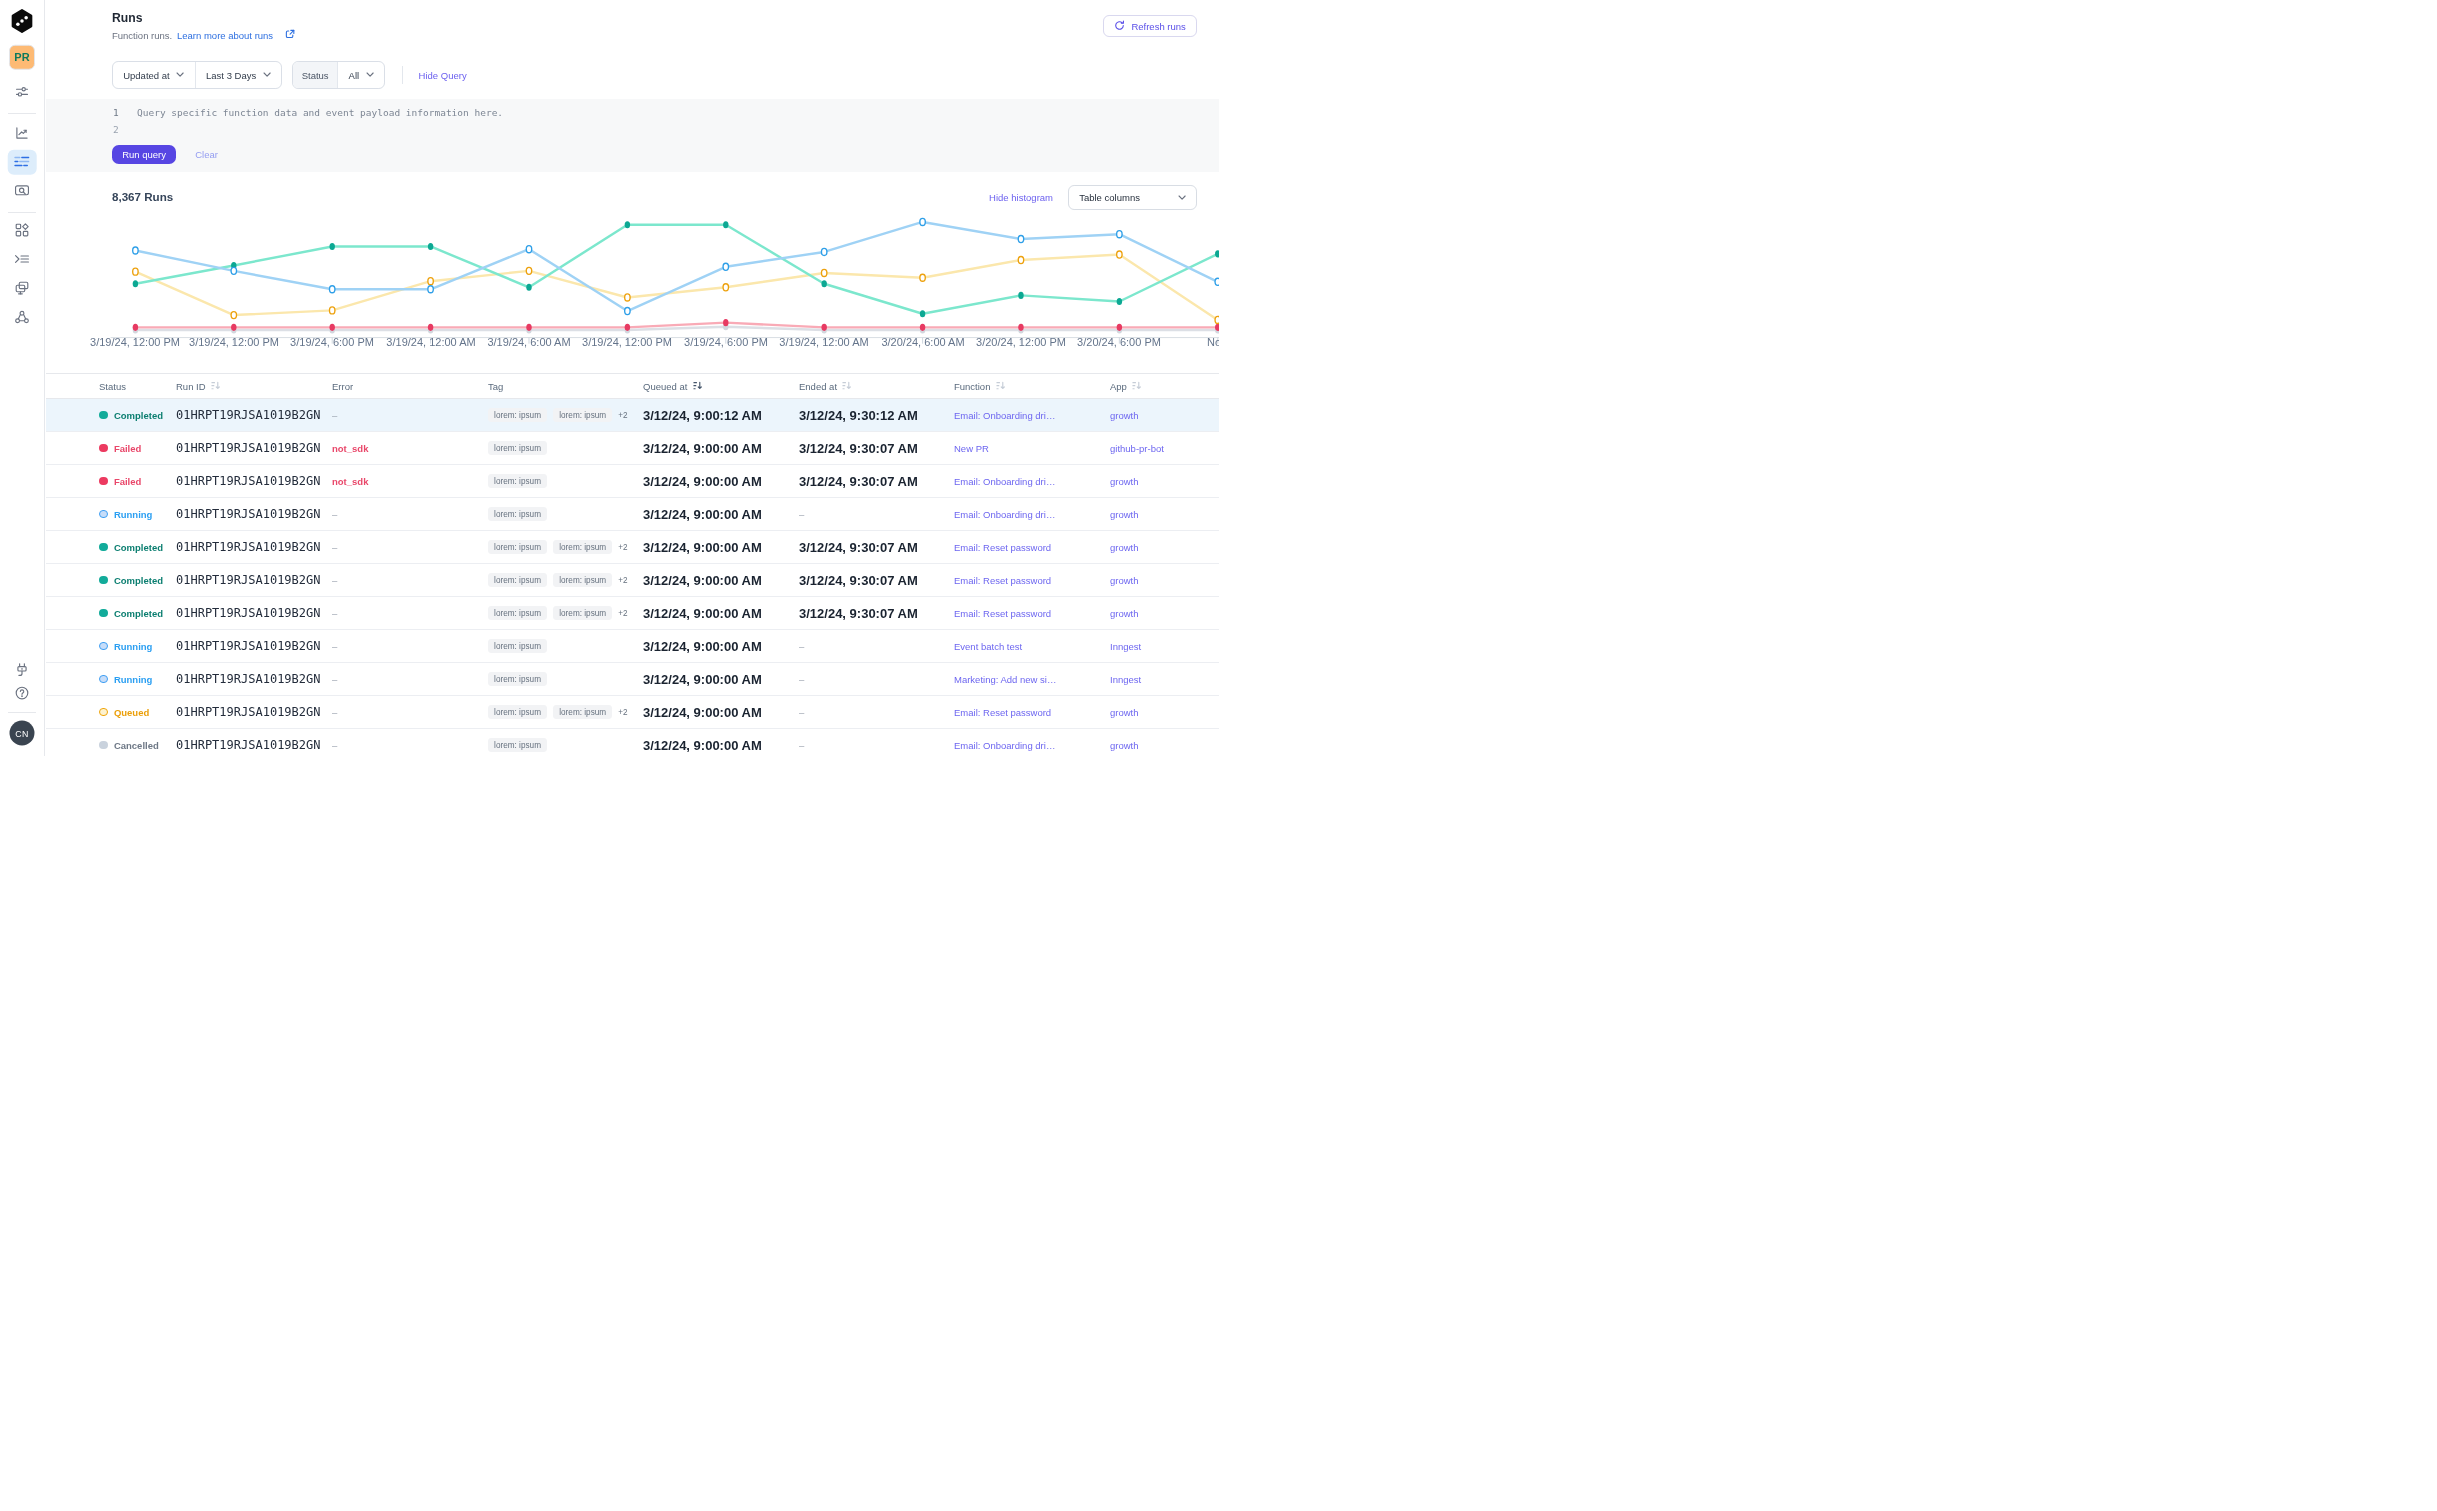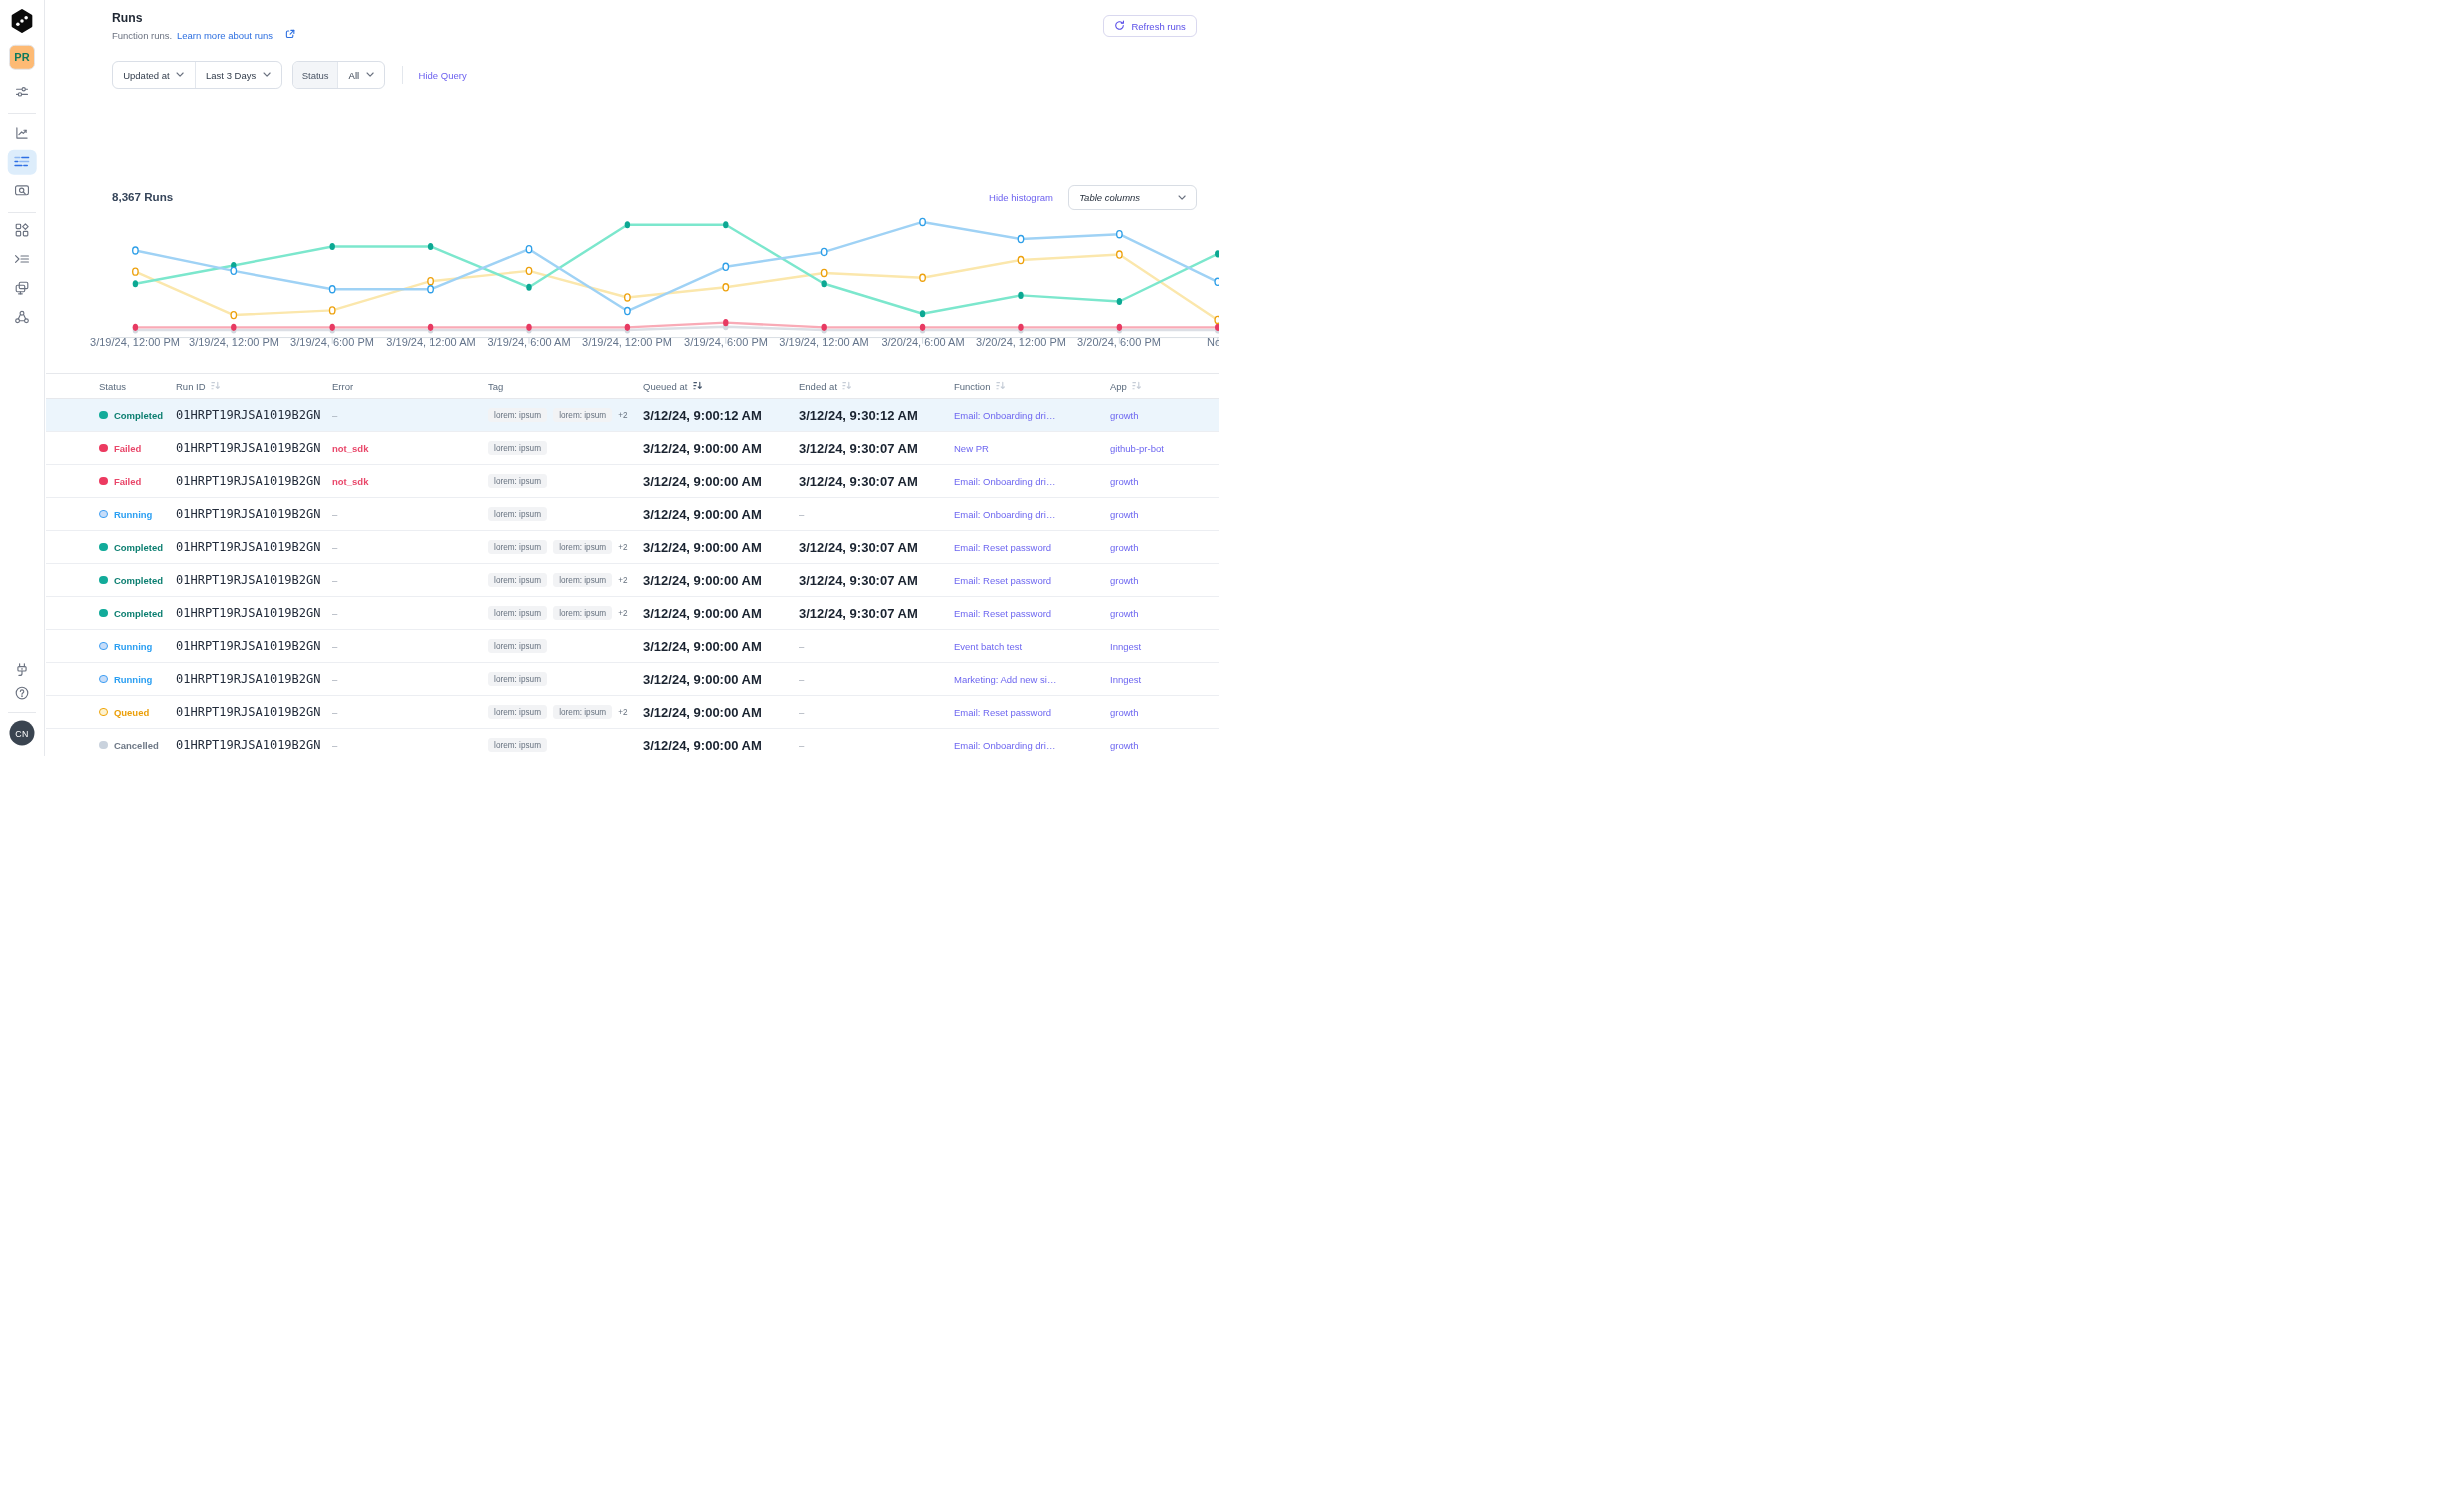--- a/index.html
+++ b/index.html
@@ -47,21 +47,21 @@
   .q-num2 { color:#9aa3b0; }
   .q-text { margin-left:8.8px; color:#7d8694; }
   .q-actions { position:absolute; left:66px; top:46px; display:flex; align-items:center; gap:19px; }
   .btn-run { background:#5746e3; color:#fff; font-size:9.5px; border:none; border-radius:6.8px;
     height:19px; padding:0 10.2px; cursor:pointer; }
   .link-clear { color:#949df1; font-size:9.5px; cursor:pointer; }
 
   .results-count { position:absolute; left:66px; top:190px; font-size:11.6px; font-weight:700; color:#36455a; }
   .results-controls { position:absolute; right:22px; top:185px; display:flex; align-items:center; gap:15px; }
   .btn-columns { height:24.5px; width:129px; padding:0 10.2px; border:0.7px solid #d8dde4; border-radius:6.1px;
-    background:#fff; font-size:9.5px; color:#27303d; display:flex; align-items:center; justify-content:space-between; cursor:pointer;font-style:italic; }
+    background:#fff; font-size:9.5px; color:#27303d; display:flex; align-items:center; justify-content:space-between; cursor:pointer; }
 
   .chart-wrap { position:absolute; left:0; right:0; top:211px; height:162px; }
   .chart-wrap svg { position:absolute; inset:0; }
   .x-label { position:absolute; top:125px; transform:translateX(-50%); font-size:11px; color:#64748b; white-space:nowrap; }
 
   
   .runs-table { position:absolute; left:0; right:0; top:373px; bottom:0; }
   .t-row { display:grid; grid-template-columns:77px 156px 156px 155px 156px 155px 156px 1fr;
     padding:0 20.4px 0 53px; align-items:center; }
   .t-head { height:26px; border-top:0.7px solid #e6e8ec; border-bottom:0.7px solid #e6e8ec; }
@@ -266,20 +266,33 @@
               <svg width="8.2" height="5.4" viewBox="0 0 12 8" fill="none" stroke="currentColor" stroke-width="1.7" stroke-linecap="round" stroke-linejoin="round">
                 <polyline points="1.5,1.5 6,6 10.5,1.5"></polyline>
               </svg>
             </span>
         </div>
       </div>
       <div class="vdiv"></div>
       <a class="link-purple">Hide Query</a>
     </div>
 
+    <div class="query-section">
+      <div class="q-line" style="top:8.2px">
+        <span class="q-num">1</span>
+        <span class="q-text">Query specific function data and event payload information here.</span>
+      </div>
+      <div class="q-line" style="top:25px">
+        <span class="q-num q-num2">2</span>
+      </div>
+      <div class="q-actions">
+        <button class="btn-run">Run query</button>
+        <span class="link-clear">Clear</span>
+      </div>
+    </div>
 
     <div class="results-count">8,367 Runs</div>
     <div class="results-controls">
       <a class="link-purple">Hide histogram</a>
       <div class="btn-columns">
         <span>Table columns</span>
         <span class="chev">
             <svg width="8.2" height="5.4" viewBox="0 0 12 8" fill="none" stroke="currentColor" stroke-width="1.7" stroke-linecap="round" stroke-linejoin="round">
               <polyline points="1.5,1.5 6,6 10.5,1.5"></polyline>
             </svg>

